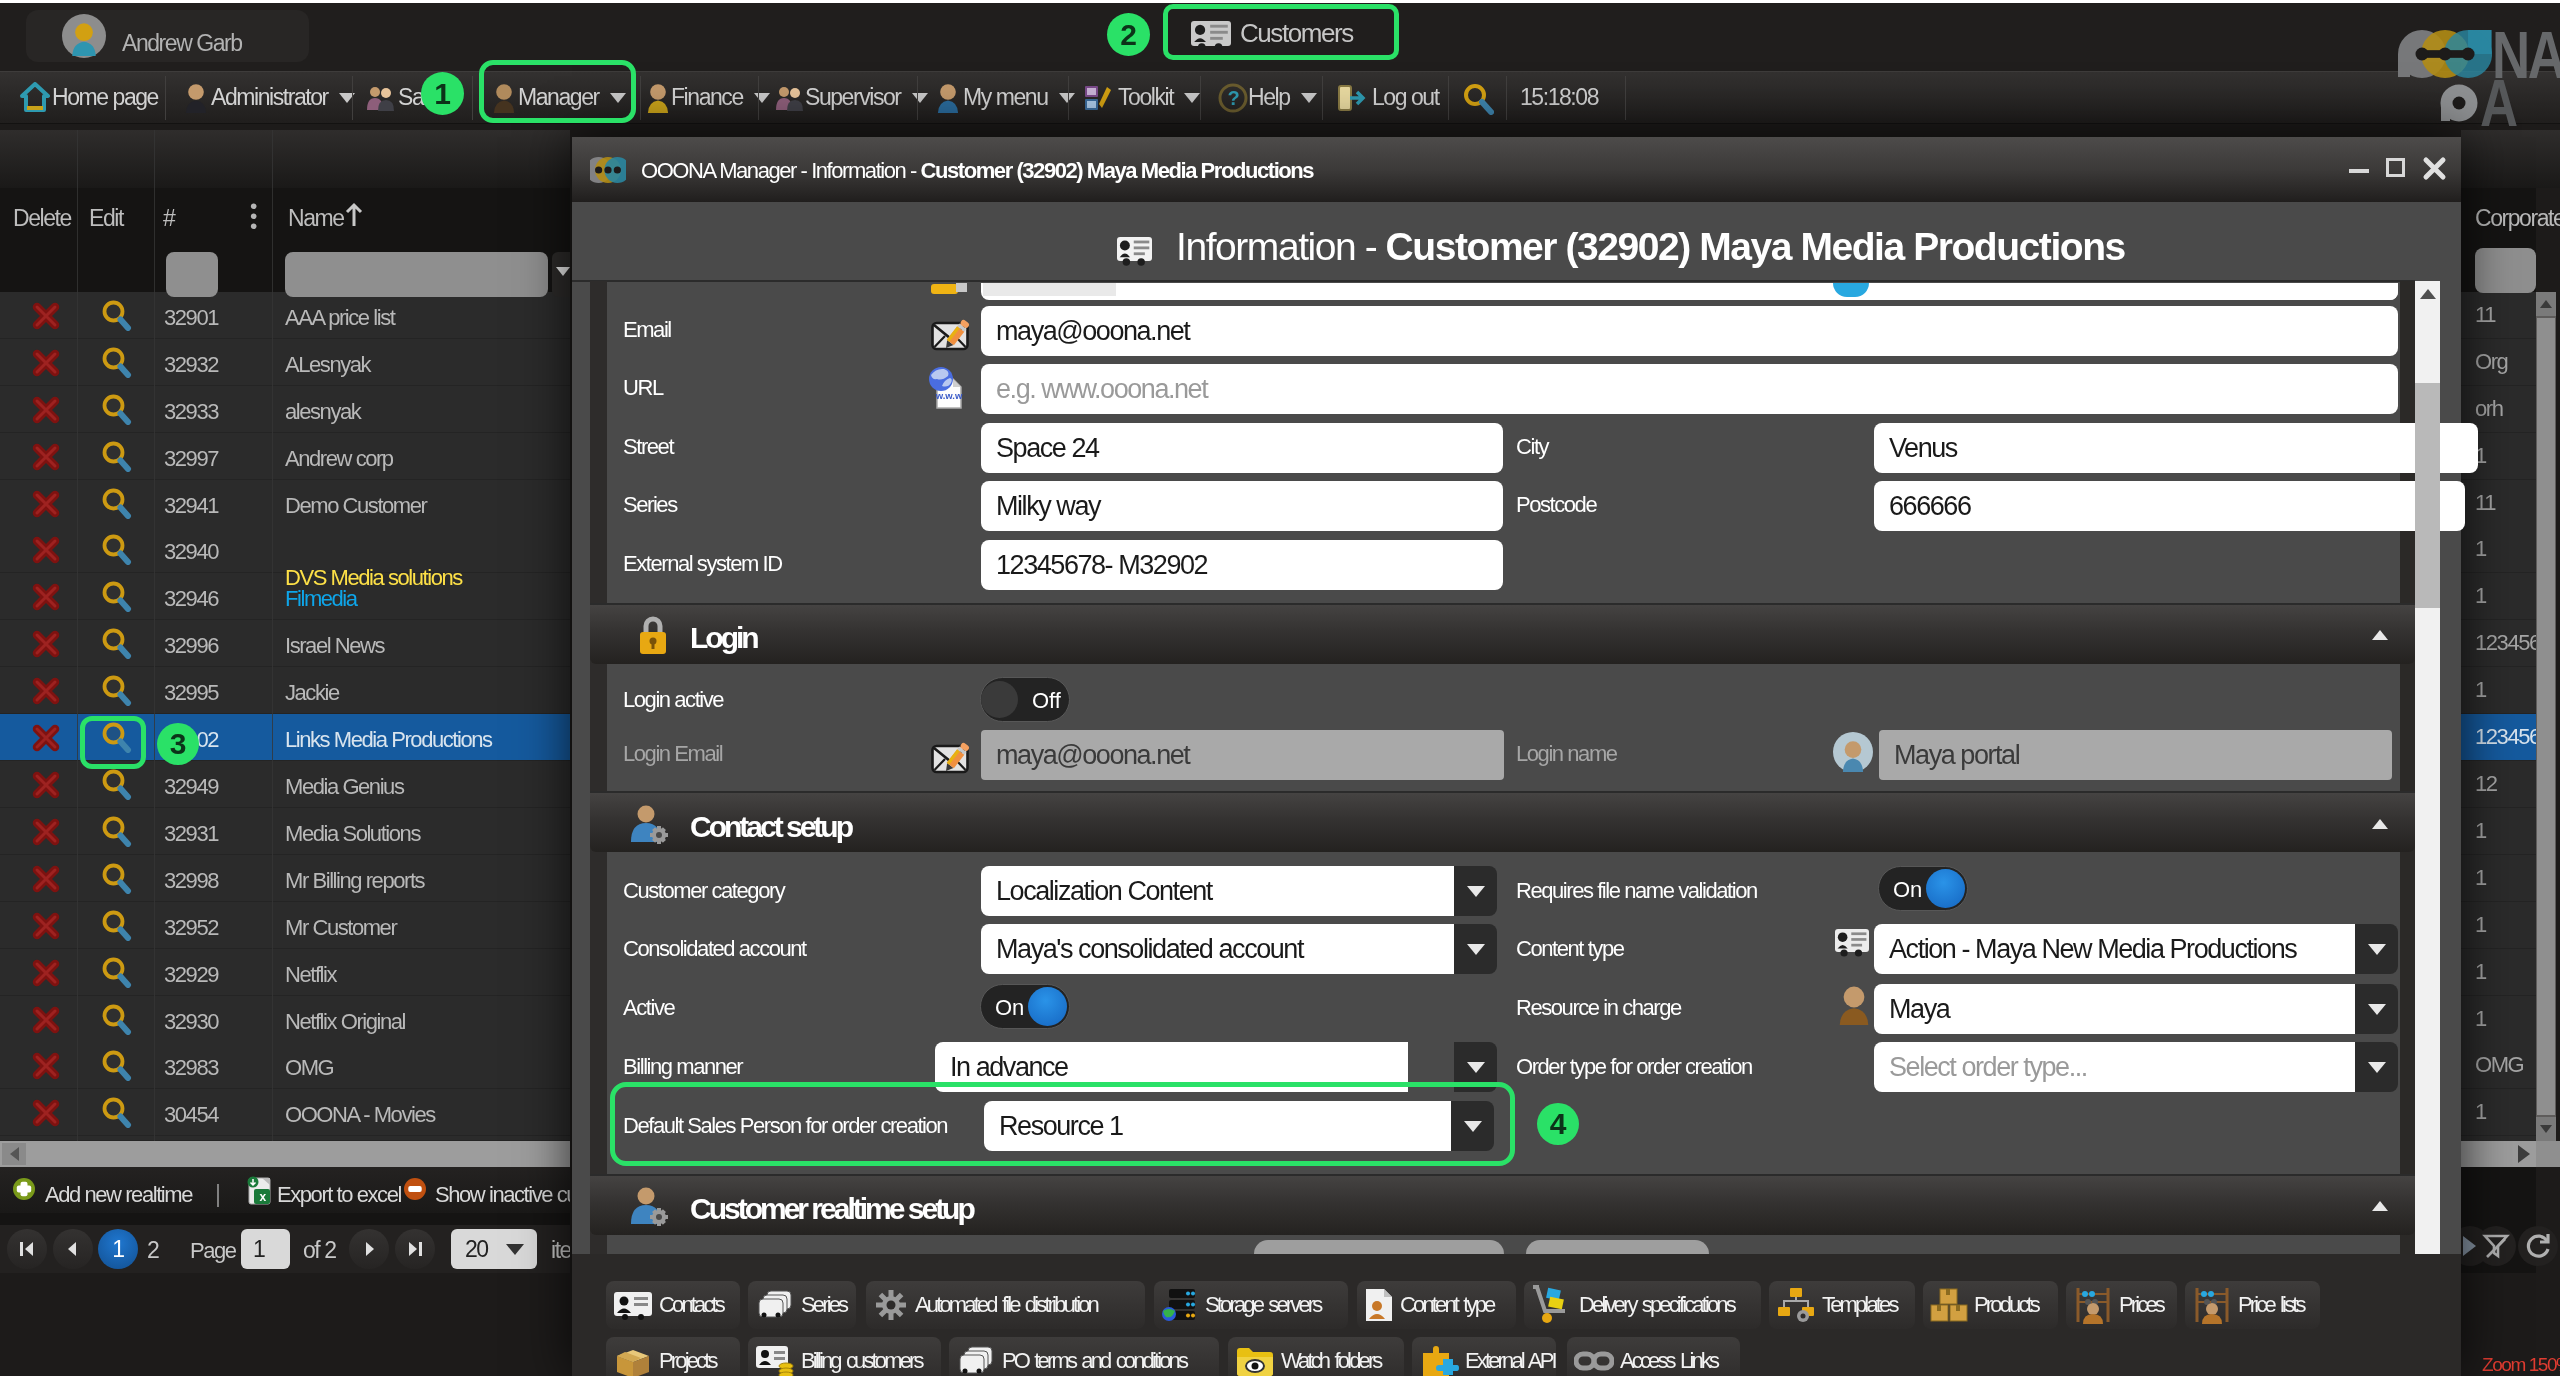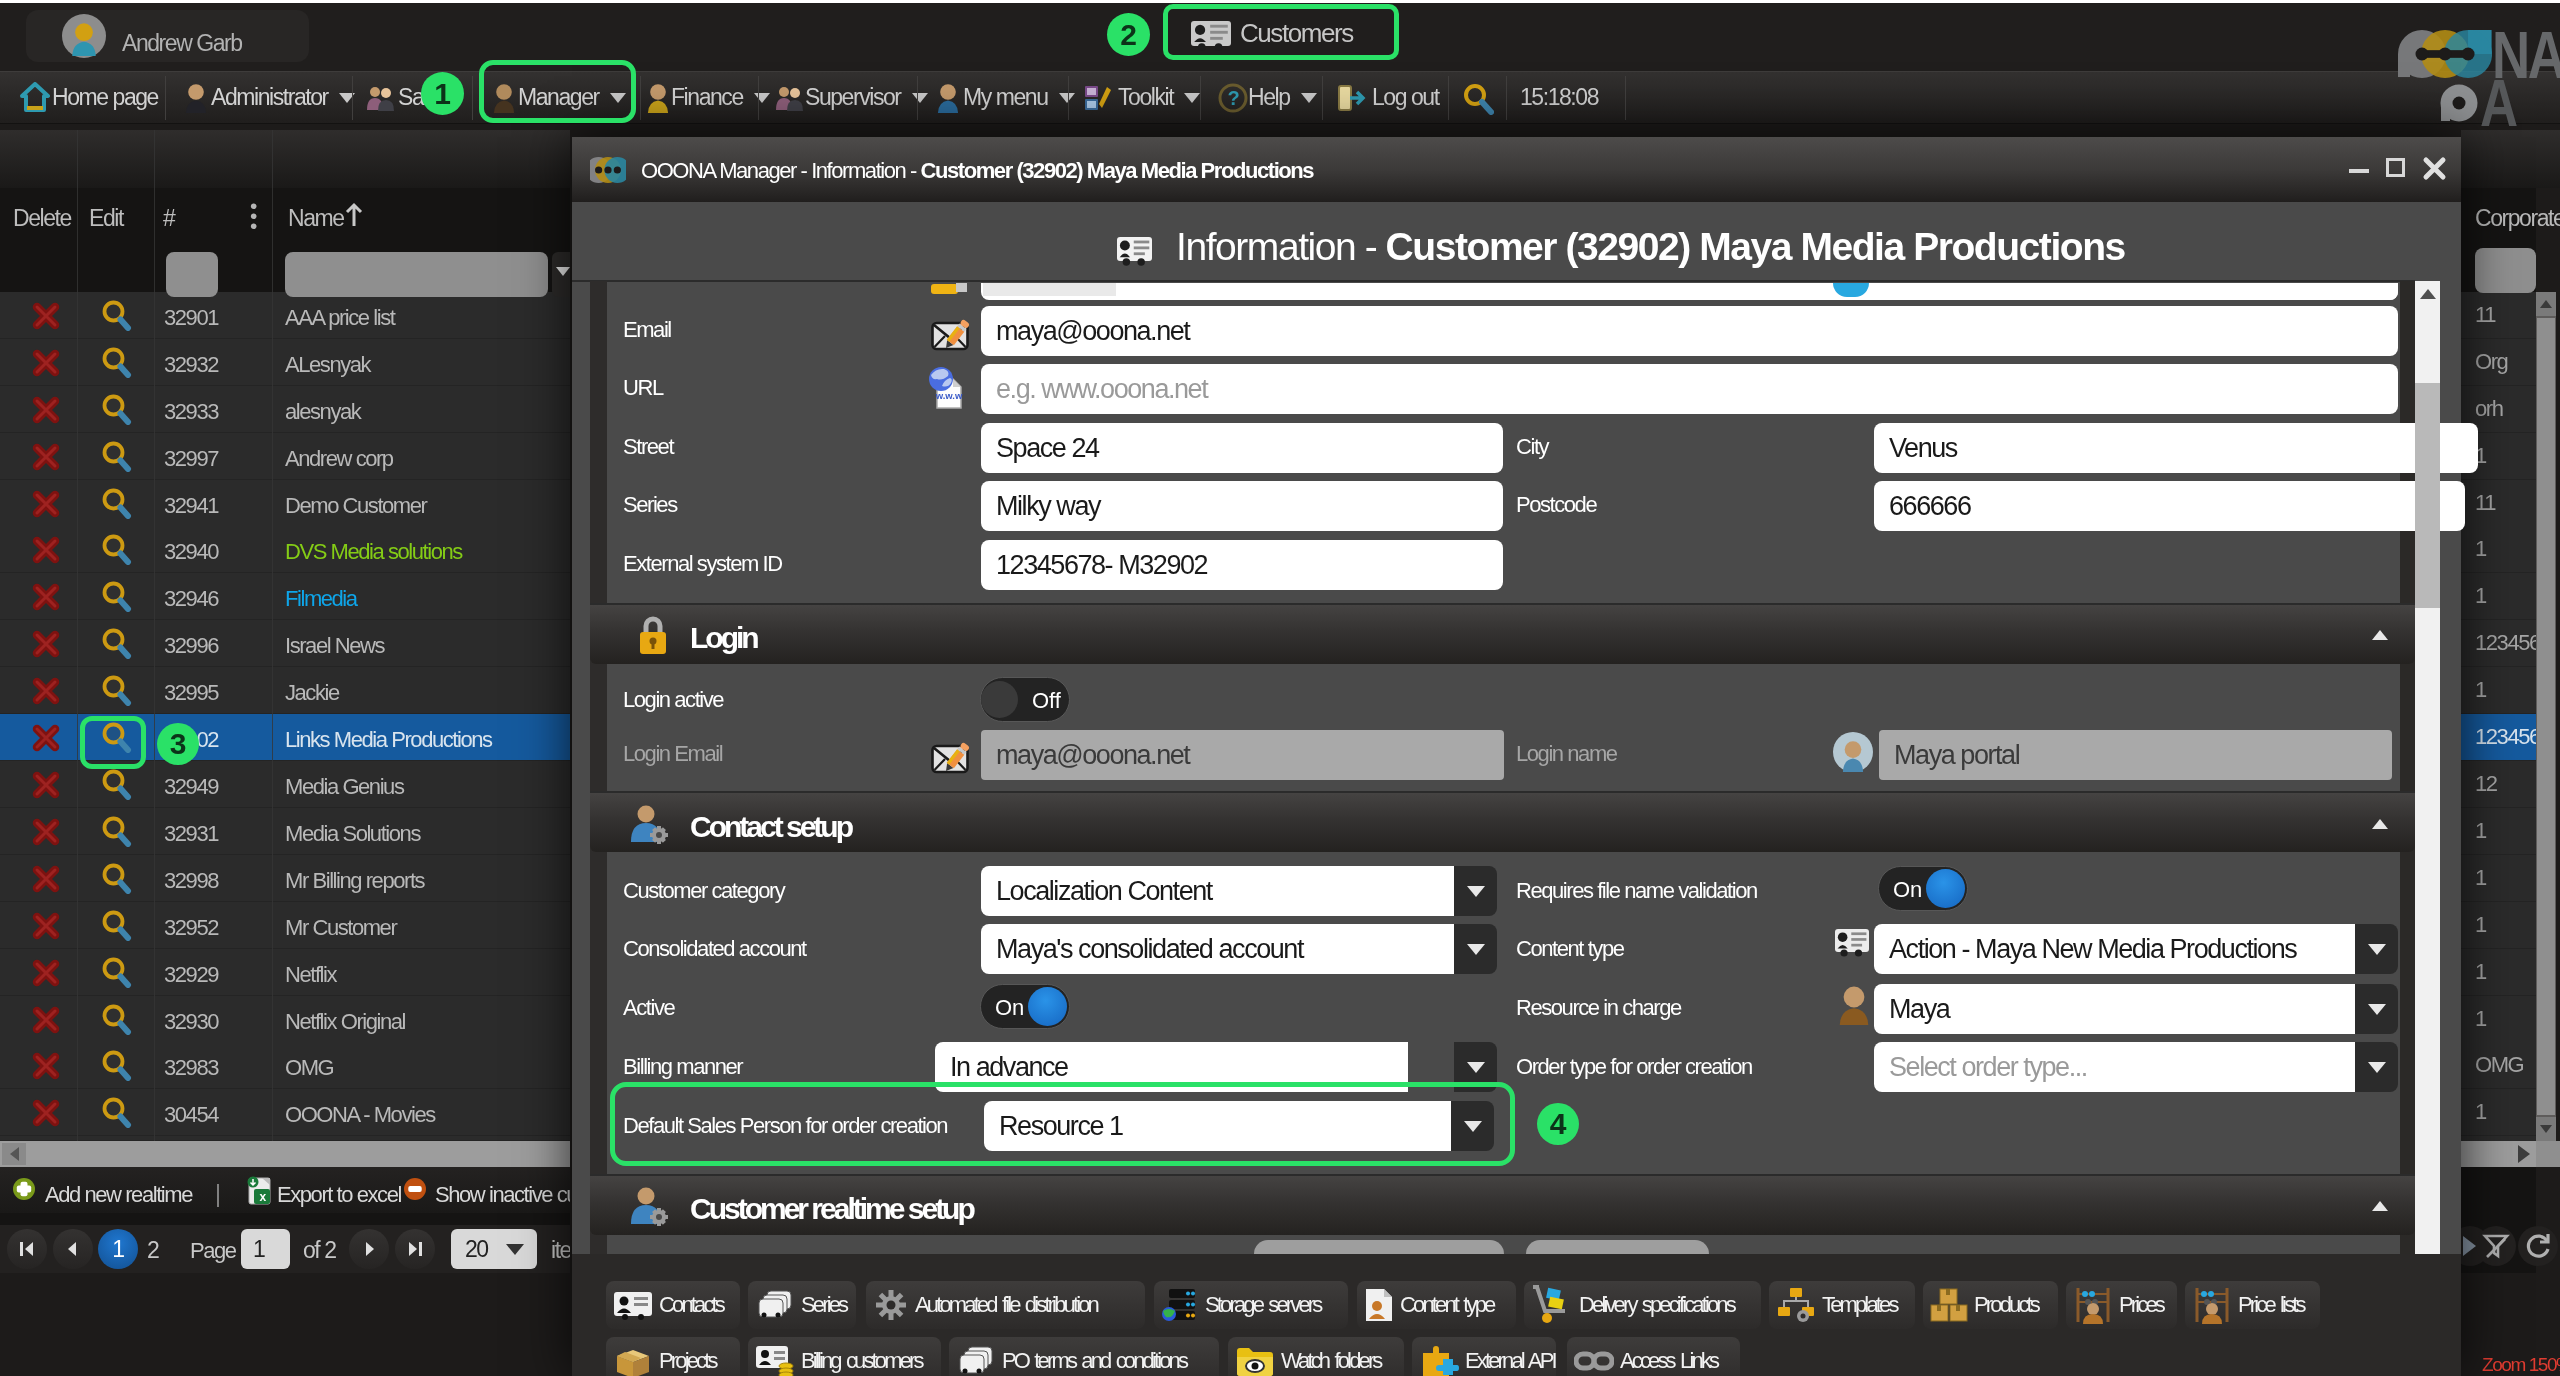--- a/index.html
+++ b/index.html
@@ -258,21 +258,21 @@
       <g stroke="#9e2220" stroke-width="3" stroke-linecap="round">
         <path d="M7 7 L25 25"></path>
         <path d="M25 7 L7 25"></path>
       </g>
     </svg></div>
 <div class="abs" style="left:100px;top:533px;z-index:3;"><svg style="" width="32" height="32" viewBox="0 0 32 32">
       <circle cx="13.5" cy="12.5" r="9" fill="#3c3c3c" fill-opacity="0.25" stroke="#cd9a12" stroke-width="3.8"></circle>
       <path d="M20.5 20.5 L28 29" stroke="#3e84ad" stroke-width="6" stroke-linecap="round"></path>
     </svg></div>
 <div class="rtxt" style="left:164px;top:539px;color:#b9b9b9">32940</div>
-<div class="rtxt" style="left:285px;top:539px;color:#84cc16">DVS Media solutions</div>
+<div class="rtxt" style="left:285px;top:565px;color:#fde047">DVS Media solutions</div>
 <div class="row" style="top:573px;background:#2b2b2b"></div>
 <div class="abs" style="left:30px;top:581px;z-index:3;"><svg style="" width="32" height="32" viewBox="0 0 32 32">
       <g stroke="#7e1210" stroke-width="8.5" stroke-linecap="round">
         <path d="M7 7 L25 25"></path>
         <path d="M25 7 L7 25"></path>
       </g>
       <g stroke="#9e2220" stroke-width="3" stroke-linecap="round">
         <path d="M7 7 L25 25"></path>
         <path d="M25 7 L7 25"></path>
       </g>

